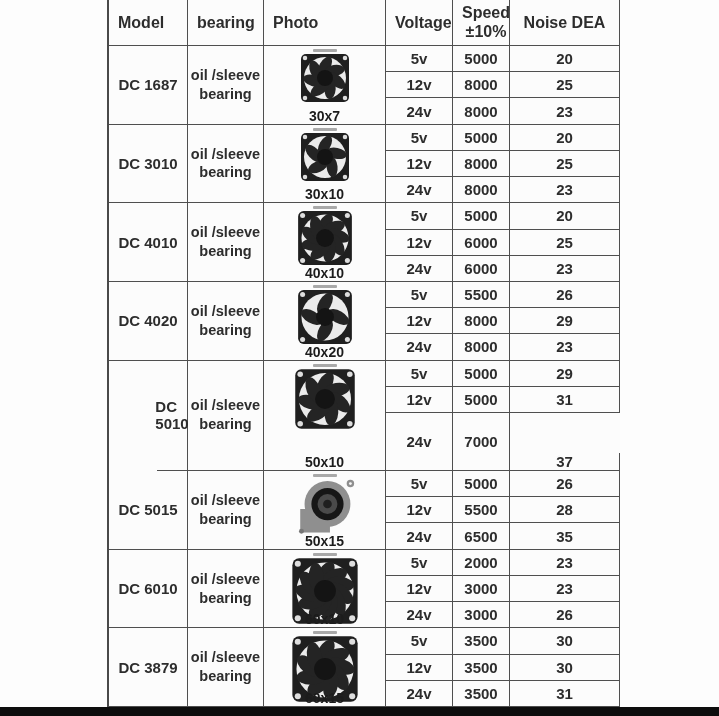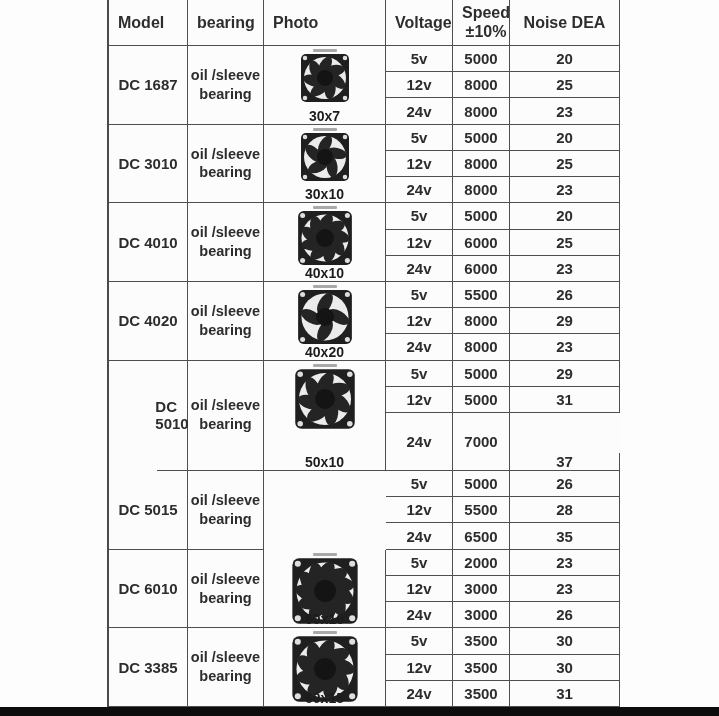--- a/index.html
+++ b/index.html
@@ -328,20 +328,34 @@
     </div>
     <div class="cell data-cell" style="grid-area: 16 / 6; margin-top: 40px;">
       <span>37</span>
     </div>
     <div class="cell model-cell" style="grid-area: 17 / 1 / span 3;">
       <span>DC 5015</span>
     </div>
     <div class="cell bearing-cell" style="grid-area: 17 / 2 / span 3;">
       <span>oil /sleeve bearing</span>
     </div>
+    <div class="cell photo-cell" style="grid-area: 17 / 3 / span 3;">
+      <div class="photo-wm"></div>
+      <div class="photo-img"><svg width="62" height="57" viewBox="0 0 100 92">
+          <circle cx="54" cy="42" r="37" fill="#8f8f8f"></circle>
+          <path d="M10 50 L58 50 L58 88 L10 88 Z" fill="#8f8f8f"></path>
+          <circle cx="91" cy="9" r="6" fill="#8f8f8f"></circle>
+          <circle cx="91" cy="9" r="2.3" fill="#f5f5f5"></circle>
+          <circle cx="12" cy="86" r="4" fill="#777"></circle>
+          <circle cx="54" cy="42" r="26" fill="#161616"></circle>
+          <circle cx="54" cy="42" r="16" fill="#4a4a4a"></circle>
+          <circle cx="54" cy="42" r="7" fill="#1f1f1f"></circle>
+        </svg></div>
+      <div class="photo-caption">50x15</div>
+    </div>
     <div class="cell data-cell" style="grid-area: 17 / 4;">
       <span>5v</span>
     </div>
     <div class="cell data-cell" style="grid-area: 17 / 5;">
       <span>5000</span>
     </div>
     <div class="cell data-cell" style="grid-area: 17 / 6;">
       <span>26</span>
     </div>
     <div class="cell data-cell" style="grid-area: 18 / 4;">
@@ -413,21 +427,21 @@
     <div class="cell data-cell" style="grid-area: 22 / 4;">
       <span>24v</span>
     </div>
     <div class="cell data-cell" style="grid-area: 22 / 5;">
       <span>3000</span>
     </div>
     <div class="cell data-cell" style="grid-area: 22 / 6;">
       <span>26</span>
     </div>
     <div class="cell model-cell" style="grid-area: 23 / 1 / span 3;">
-      <span>DC 3385</span>
+      <span>DC 3879</span>
     </div>
     <div class="cell bearing-cell" style="grid-area: 23 / 2 / span 3;">
       <span>oil /sleeve bearing</span>
     </div>
     <div class="cell photo-cell" style="grid-area: 23 / 3 / span 3;">
       <div class="photo-wm"></div>
       <div class="photo-img"><svg width="68" height="68" viewBox="0 0 100 100">
           <rect x="2" y="2" width="96" height="96" rx="10" fill="#1f1f1f"></rect>
           <circle cx="50" cy="50" r="42" fill="#ebebeb"></circle>
           <ellipse cx="50" cy="26" rx="11" ry="21" fill="#242424" transform="rotate(0 50 50) rotate(30 50 26)"></ellipse>

